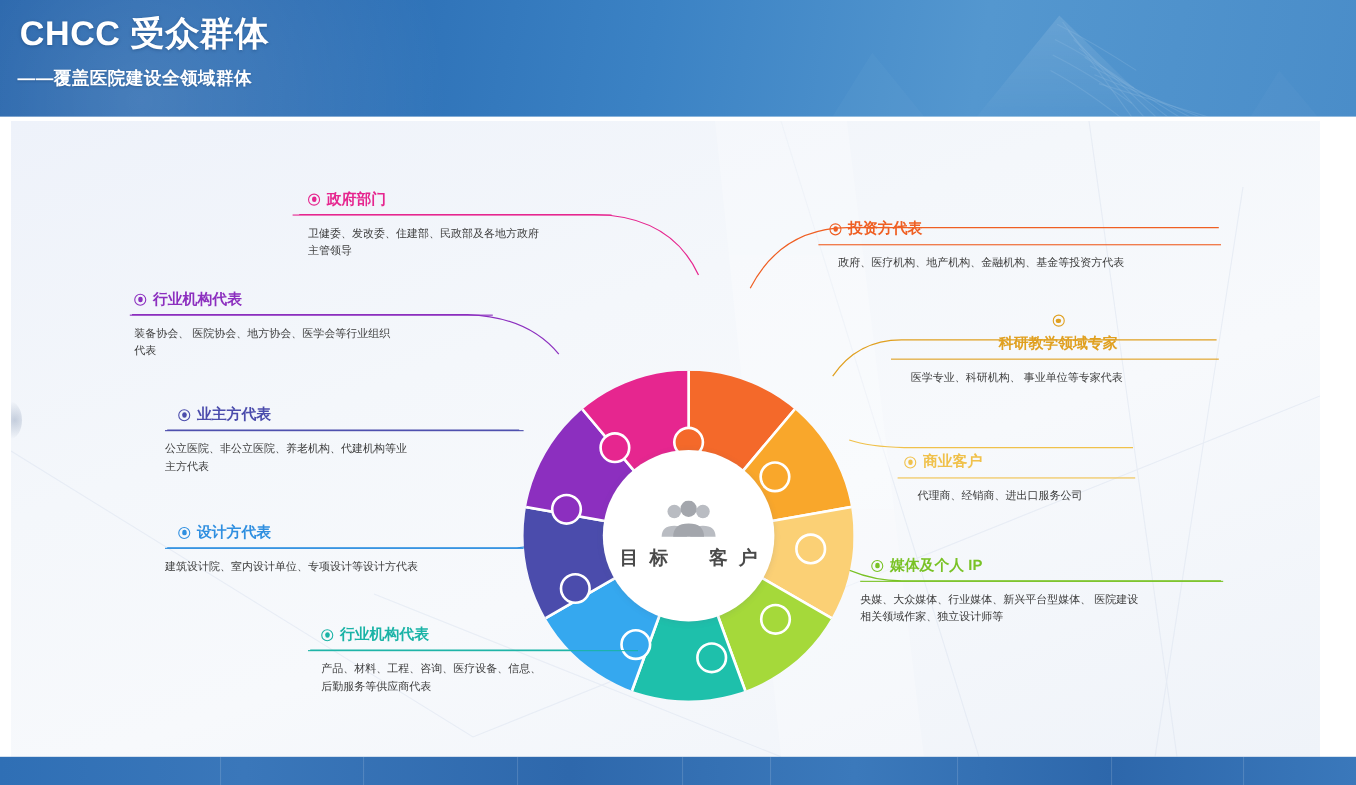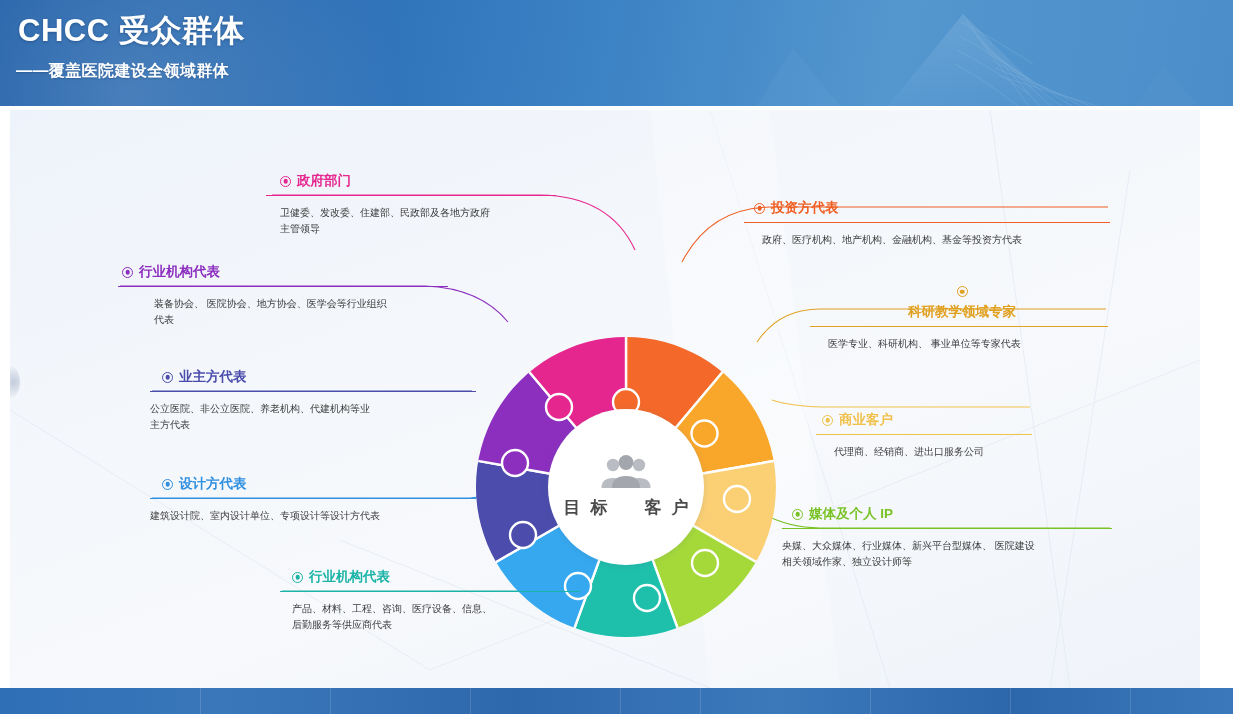--- a/index.html
+++ b/index.html
@@ -248,21 +248,21 @@
       <div class="c-body">卫健委、发改委、住建部、民政部及各地方政府
 主管领导</div>
     </div>
 
     <div class="callout" style="left:108px; top:153px; width:330px;">
       <div class="c-head" style="color:#8c2fbf; padding-left:4px;">
         <span class="bullet"></span>
         <span>行业机构代表</span>
       </div>
       <div class="c-rule" style="background:#8c2fbf;"></div>
-      <div class="c-body" style="padding-left:4px;margin-left:32px;">装备协会、 医院协会、地方协会、医学会等行业组织
+      <div class="c-body" style="padding-left:4px;">装备协会、 医院协会、地方协会、医学会等行业组织
 代表</div>
     </div>
 
     <div class="callout" style="left:140px; top:258px; width:326px;">
       <div class="c-head" style="color:#4b4cac; padding-left:12px;">
         <span class="bullet"></span>
         <span>业主方代表</span>
       </div>
       <div class="c-rule" style="background:#4b4cac;"></div>
       <div class="c-body">公立医院、非公立医院、养老机构、代建机构等业

